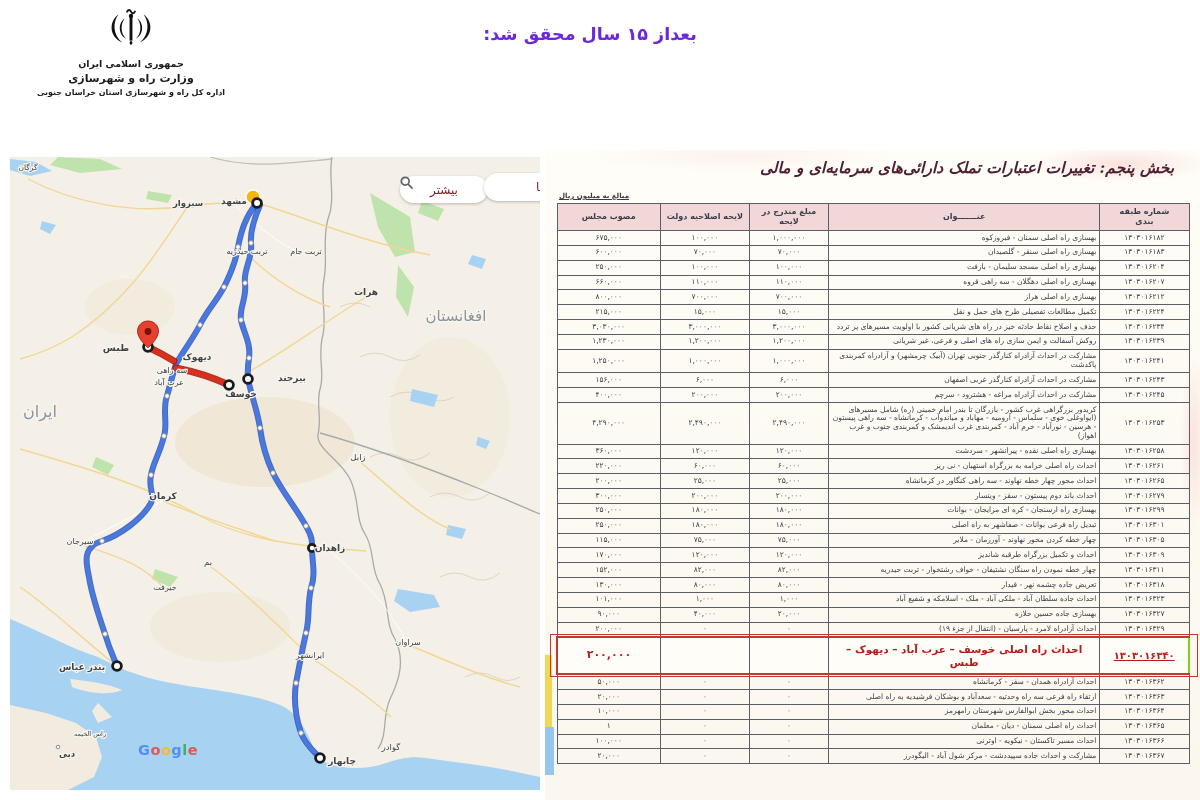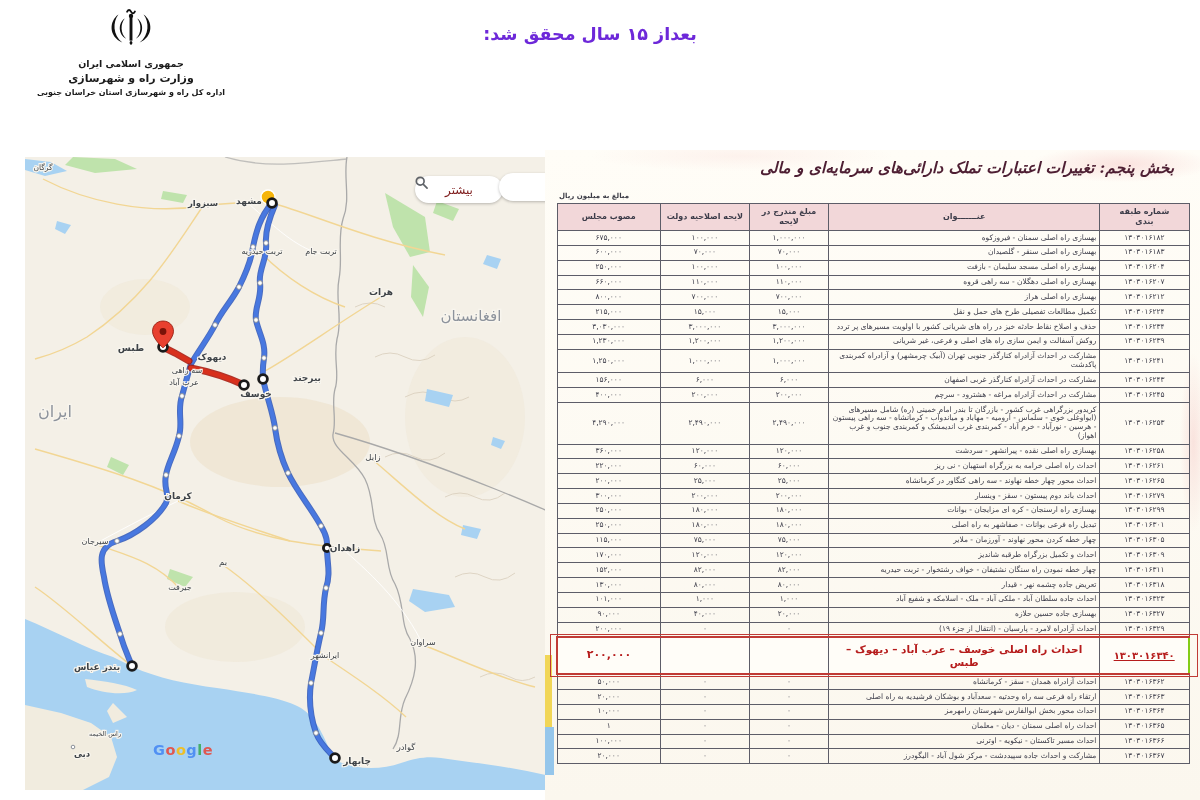--- a/index.html
+++ b/index.html
@@ -11,42 +11,42 @@
   .gov svg{display:block;margin:2px auto 4px auto;}
   .gov .l1{font-size:9.5px;font-weight:bold;margin:0 0 3px 0;}
   .gov .l2{font-size:11px;font-weight:bold;margin:0 0 3px 0;text-align:center;}
   .gov .l3{font-size:8px;font-weight:bold;margin:0;}
 
   
   .headline{position:absolute;left:290px;top:24px;width:600px;text-align:center;direction:rtl;}
   .headline div{font-weight:bold;font-size:17.5px;color:#6d28d9;margin-bottom:20px;letter-spacing:.2px;}
 
   
-  .map-panel{position:absolute;left:10px;top:157px;width:530px;height:633px;overflow:hidden;background:#f4f0e7;margin-left:15px;}
+  .map-panel{position:absolute;left:10px;top:157px;width:530px;height:633px;overflow:hidden;background:#f4f0e7;}
   .map-panel svg{position:absolute;left:0;top:0;}
   svg text{font-family:"DejaVu Sans",sans-serif;text-anchor:middle;}
   svg text.city{fill:#3e4348;paint-order:stroke;stroke:#f8f5ee;stroke-width:2.4px;}
   svg text.region{fill:#8d939c;letter-spacing:4px;paint-order:stroke;stroke:#f8f5ee;stroke-width:2.6px;}
   .pill{position:absolute;background:#fff;border-radius:15px;box-shadow:0 1px 3px rgba(0,0,0,.25);
         display:flex;align-items:center;justify-content:center;gap:6px;direction:rtl;
         color:#7f1d1d;font-size:12px;}
   .pill.more{right:52px;top:19px;width:88px;height:27px;}
   .pill.cut{right:-16px;top:16px;width:62px;height:28px;justify-content:flex-start;padding-right:10px;}
   .google{position:absolute;left:128px;bottom:32px;font-size:14.5px;font-weight:bold;letter-spacing:.5px;opacity:.85;}
 
   
   .table-panel{position:absolute;left:545px;top:150px;width:655px;height:650px;background:#fef9c3;overflow:hidden;}
   .scan-tint{position:absolute;inset:0;background:
       radial-gradient(130px 26px at 88% 14px, rgba(231,120,125,.20), transparent 70%),
       radial-gradient(220px 22px at 30% 6px, rgba(235,145,145,.10), transparent 70%),
       radial-gradient(18px 120px at 99% 45%, rgba(231,120,125,.18), transparent 75%),
       linear-gradient(#fffdf7,#fbf7ee);}
   .scan-title{position:absolute;right:18px;top:8px;width:430px;text-align:center;direction:rtl;
       font-family:"DejaVu Serif",serif;font-style:italic;font-weight:bold;font-size:15.5px;color:#4e1f33;}
-  .unit-label{position:absolute;left:14px;top:42px;font-size:7px;font-weight:bold;color:#3c3c46;direction:rtl;}
+  .unit-label{position:absolute;left:14px;top:42px;font-size:7px;font-weight:bold;color:#3c3c46;direction:rtl;text-decoration:underline;}
   table.budget{position:absolute;left:11px;top:53px;width:634px;border-collapse:collapse;direction:rtl;
       table-layout:fixed;background:transparent;}
   table.budget th,table.budget td{border:1px solid #5d5d68;color:#3d3d4a;vertical-align:middle;
       overflow:hidden;}
   table.budget th{background:#f2d7d9;font-size:8px;font-weight:bold;padding:3px 2px;line-height:1.25;}
   table.budget td{font-size:7.5px;padding:2.5px 3px;line-height:1.18;}
   td.c-code{text-align:center;letter-spacing:.3px;}
   td.c-title{text-align:right;font-size:7.3px;}
   td.c-bill,td.c-amendment,td.c-approved{text-align:center;letter-spacing:.2px;}
   col.w-code{width:88px;} col.w-title{width:268px;} col.w-bill{width:78px;}

